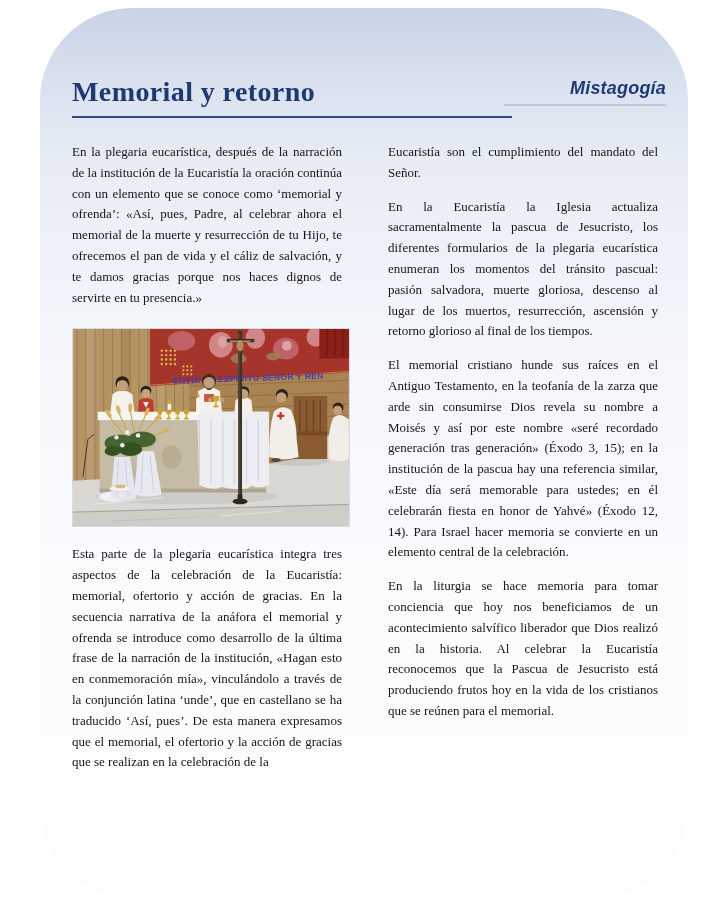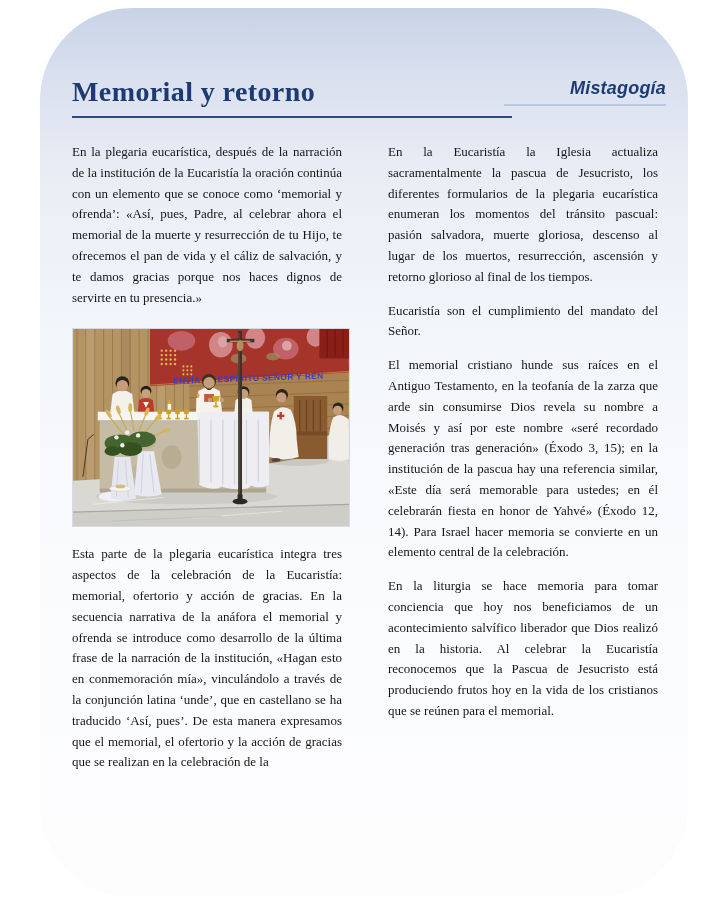--- a/index.html
+++ b/index.html
@@ -321,20 +321,20 @@
             <line x1="120" y1="192" x2="212" y2="185" stroke="#ffffff" stroke-width="1" opacity="0.4"></line>
             <line x1="40" y1="195" x2="150" y2="190" stroke="#b9b8b2" stroke-width="1" opacity="0.7"></line>
           </g>
         </svg>
       </figure>
 
       <p>Esta parte de la plegaria eucarística integra tres aspectos de la celebración de la Eucaristía: memorial, ofertorio y acción de gracias. En la secuencia narrativa de la anáfora el memorial y ofrenda se introduce como desarrollo de la última frase de la narración de la institución, «Hagan esto en conmemoración mía», vinculándolo a través de la conjunción latina ‘unde’, que en castellano se ha traducido ‘Así, pues’. De esta manera expresamos que el memorial, el ofertorio y la acción de gracias que se realizan en la celebración de la</p>
     </div>
 
     <div class="col col-right">
+      <p>Eucaristía son el cumplimiento del mandato del Señor.</p>
       <p>En la Eucaristía la Iglesia actualiza sacramentalmente la pascua de Jesucristo, los diferentes formularios de la plegaria eucarística enumeran los momentos del tránsito pascual: pasión salvadora, muerte gloriosa, descenso al lugar de los muertos, resurrección, ascensión y retorno glorioso al final de los tiempos.</p>
-      <p>Eucaristía son el cumplimiento del mandato del Señor.</p>
       <p>El memorial cristiano hunde sus raíces en el Antiguo Testamento, en la teofanía de la zarza que arde sin consumirse Dios revela su nombre a Moisés y así por este nombre «seré recordado generación tras generación» (Éxodo 3, 15); en la institución de la pascua hay una referencia similar, «Este día será memorable para ustedes; en él celebrarán fiesta en honor de Yahvé» (Éxodo 12, 14). Para Israel hacer memoria se convierte en un elemento central de la celebración.</p>
       <p>En la liturgia se hace memoria para tomar conciencia que hoy nos beneficiamos de un acontecimiento salvífico liberador que Dios realizó en la historia. Al celebrar la Eucaristía reconocemos que la Pascua de Jesucristo está produciendo frutos hoy en la vida de los cristianos que se reúnen para el memorial.</p>
     </div>
 
   </div>
 </div>
 
 </body></html>

